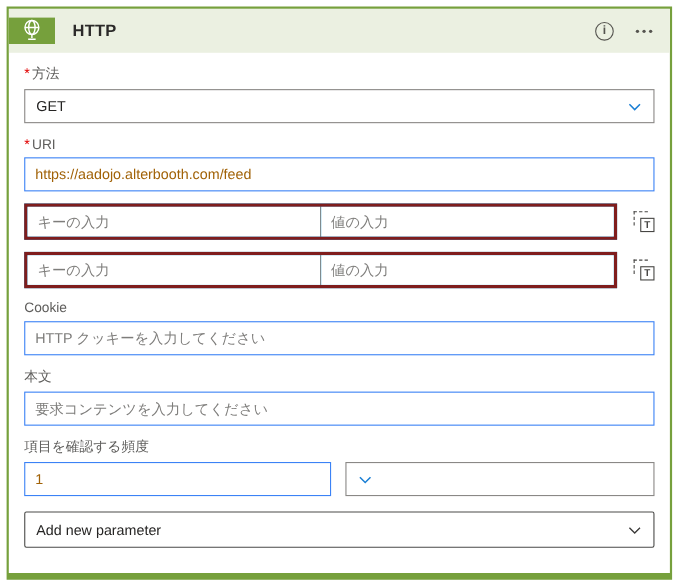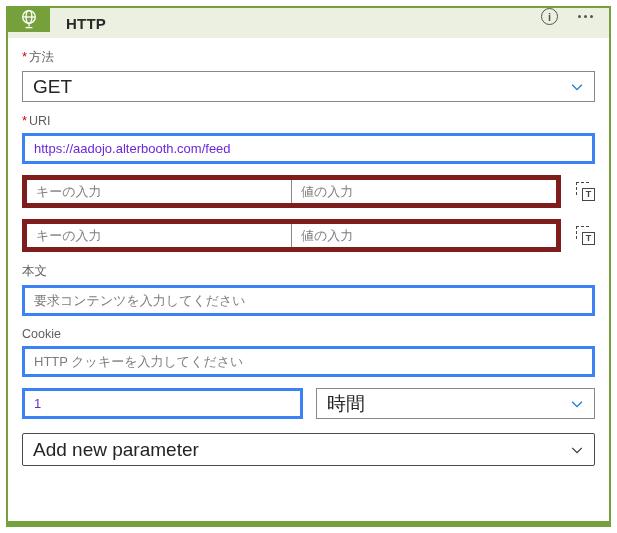--- a/index.html
+++ b/index.html
@@ -3,46 +3,46 @@
 <meta charset="utf-8">
 <style>
   * { margin:0; padding:0; box-sizing:border-box; }
   html,body { width:617px; height:533px; background:#ffffff; font-family:"Liberation Sans","DejaVu Sans",sans-serif; }
   .card {
     position:absolute; left:6px; top:6px; width:605px; height:521px;
     border:2px solid #76A03C; border-bottom:6px solid #76A03C;
     background:#ffffff; overflow:hidden;
   }
   
-  .card-header { display:flex; align-items:flex-start; height:30px; background:#EBF0E1; }
+  .card-header { display:flex; align-items:center; height:40px; background:#EBF0E1; }
   .icon-tile { width:42px; flex:0 0 42px; background:#76A03C; display:flex; align-items:center; justify-content:center; }
   .hdr-title { align-self:center; margin-left:16px; font-size:15px; font-weight:600; color:#2B2A29; letter-spacing:.2px; }
   .hdr-right { margin-left:auto; display:flex; align-items:center; gap:20px; padding-right:16px; color:#55544F; }
   .info-circle { width:17px; height:17px; border:1.4px solid #55544F; border-radius:50%;
     display:flex; align-items:center; justify-content:center; font-size:11px; font-weight:600; cursor:pointer; }
   .dots { display:flex; gap:3px; cursor:pointer; }
   .dots i { width:3px; height:3px; border-radius:50%; background:#55544F; }
   
   .card-body { padding:9px 14px 0 14px; }
   .field { margin-top:11px; }
   .field:first-child { margin-top:2px; }
   .lbl { font-size:12.5px; color:#5F5E5C; margin-bottom:5px; display:flex; align-items:baseline; gap:2px; }
   .req { color:#E10000; font-size:13px; }
   .tb {
-    width:100%; height:31px; border:3px solid #3b82f6; background:#fff;
-    font-family:inherit; font-size:13px; color:#6d28d9; padding:0 9px; outline:none;
+    width:100%; height:31px; border:1px solid #3b82f6; background:#fff;
+    font-family:inherit; font-size:13px; color:#a16207; padding:0 9px; outline:none;
   }
   .tb::placeholder { color:#7E7D7B; opacity:1; }
   .combo { display:flex; align-items:center; height:31px; border:1px solid #8A8886; background:#fff; padding:0 10px; cursor:pointer; }
-  .combo-val { flex:1; font-size:19px; color:#252423; }
+  .combo-val { flex:1; font-size:13px; color:#252423; }
   .chev { flex:0 0 auto; display:flex; color:#1B7FD4; }
   .combo.param { border-color:#4A4A48; border-radius:2px; height:33px; }
   .combo.param .chev { color:#3B3A39; }
   .kv-row { display:flex; align-items:center; }
-  .kv-pair { flex:1; display:flex; height:33px; border:5px solid #7f1d1d; background:#0ea5e9; }
+  .kv-pair { flex:1; display:flex; height:33px; border:3px solid #7f1d1d; background:#0ea5e9; }
   .kv-input { flex:1; border:none; outline:none; font-family:inherit; font-size:13px; color:#252423; padding:0 9px; min-width:0; }
   .kv-input::placeholder { color:#7E7D7B; opacity:1; }
   .kv-div { width:1px; background:#8A8886; }
   .tmode { position:relative; width:19px; height:19px; margin-left:15px; flex:0 0 auto; cursor:pointer; }
   .tmode .dash { position:absolute; left:0; top:0; width:13px; height:13px;
     border-left:1.4px dashed #474644; border-top:1.4px dashed #474644; }
   .tmode .tbox { position:absolute; right:0; bottom:0; width:13px; height:13px; border:1.4px solid #474644;
     font-size:9px; line-height:11px; text-align:center; color:#474644; font-weight:600; background:#fff; }
   .freq-row { display:flex; gap:13px; }
   .freq-row > * { flex:1; }
@@ -122,37 +122,39 @@
         </div>
         <span class="tmode">
             <span class="dash"></span>
             <span class="tbox">T</span>
           </span>
       </div>
     </div>
 
     <div class="field">
       <div class="lbl">
+          <span>Cookie</span>
+        </div>
+      <input class="tb" type="text" placeholder="HTTP クッキーを入力してください" style="">
+    </div>
+
+    <div class="field">
+      <div class="lbl">
           <span>本文</span>
         </div>
       <input class="tb" type="text" placeholder="要求コンテンツを入力してください" style="">
     </div>
 
     <div class="field">
       <div class="lbl">
-          <span>Cookie</span>
+          <span>項目を確認する頻度</span>
         </div>
-      <input class="tb" type="text" placeholder="HTTP クッキーを入力してください" style="">
-    </div>
-
-    <div class="field">
       <div class="freq-row">
         <input class="tb" type="text" value="1" style="">
         <div class="combo">
-          <span class="combo-val">時間</span>
           <span class="chev">
             <svg width="14" height="14" viewBox="0 0 16 16">
                 <path d="M2.5 5.5 L8 11 L13.5 5.5" fill="none" stroke="currentColor" stroke-width="1.6"></path>
               </svg>
           </span>
         </div>
       </div>
     </div>
 
     <div class="param-wrap">

